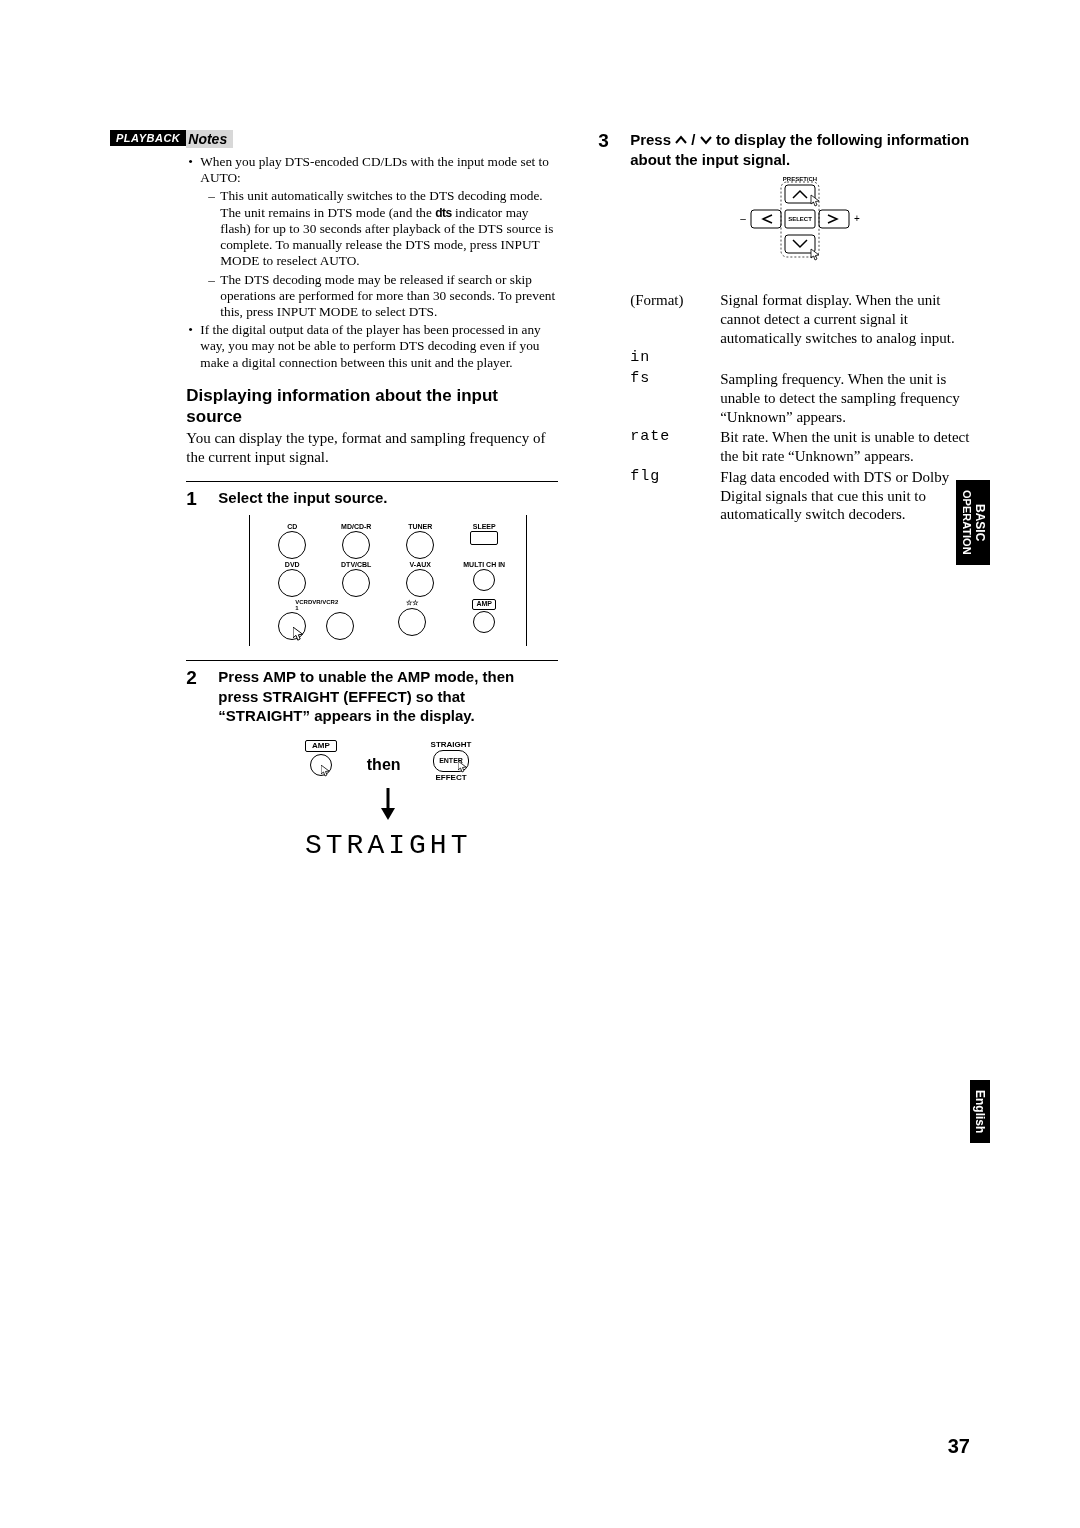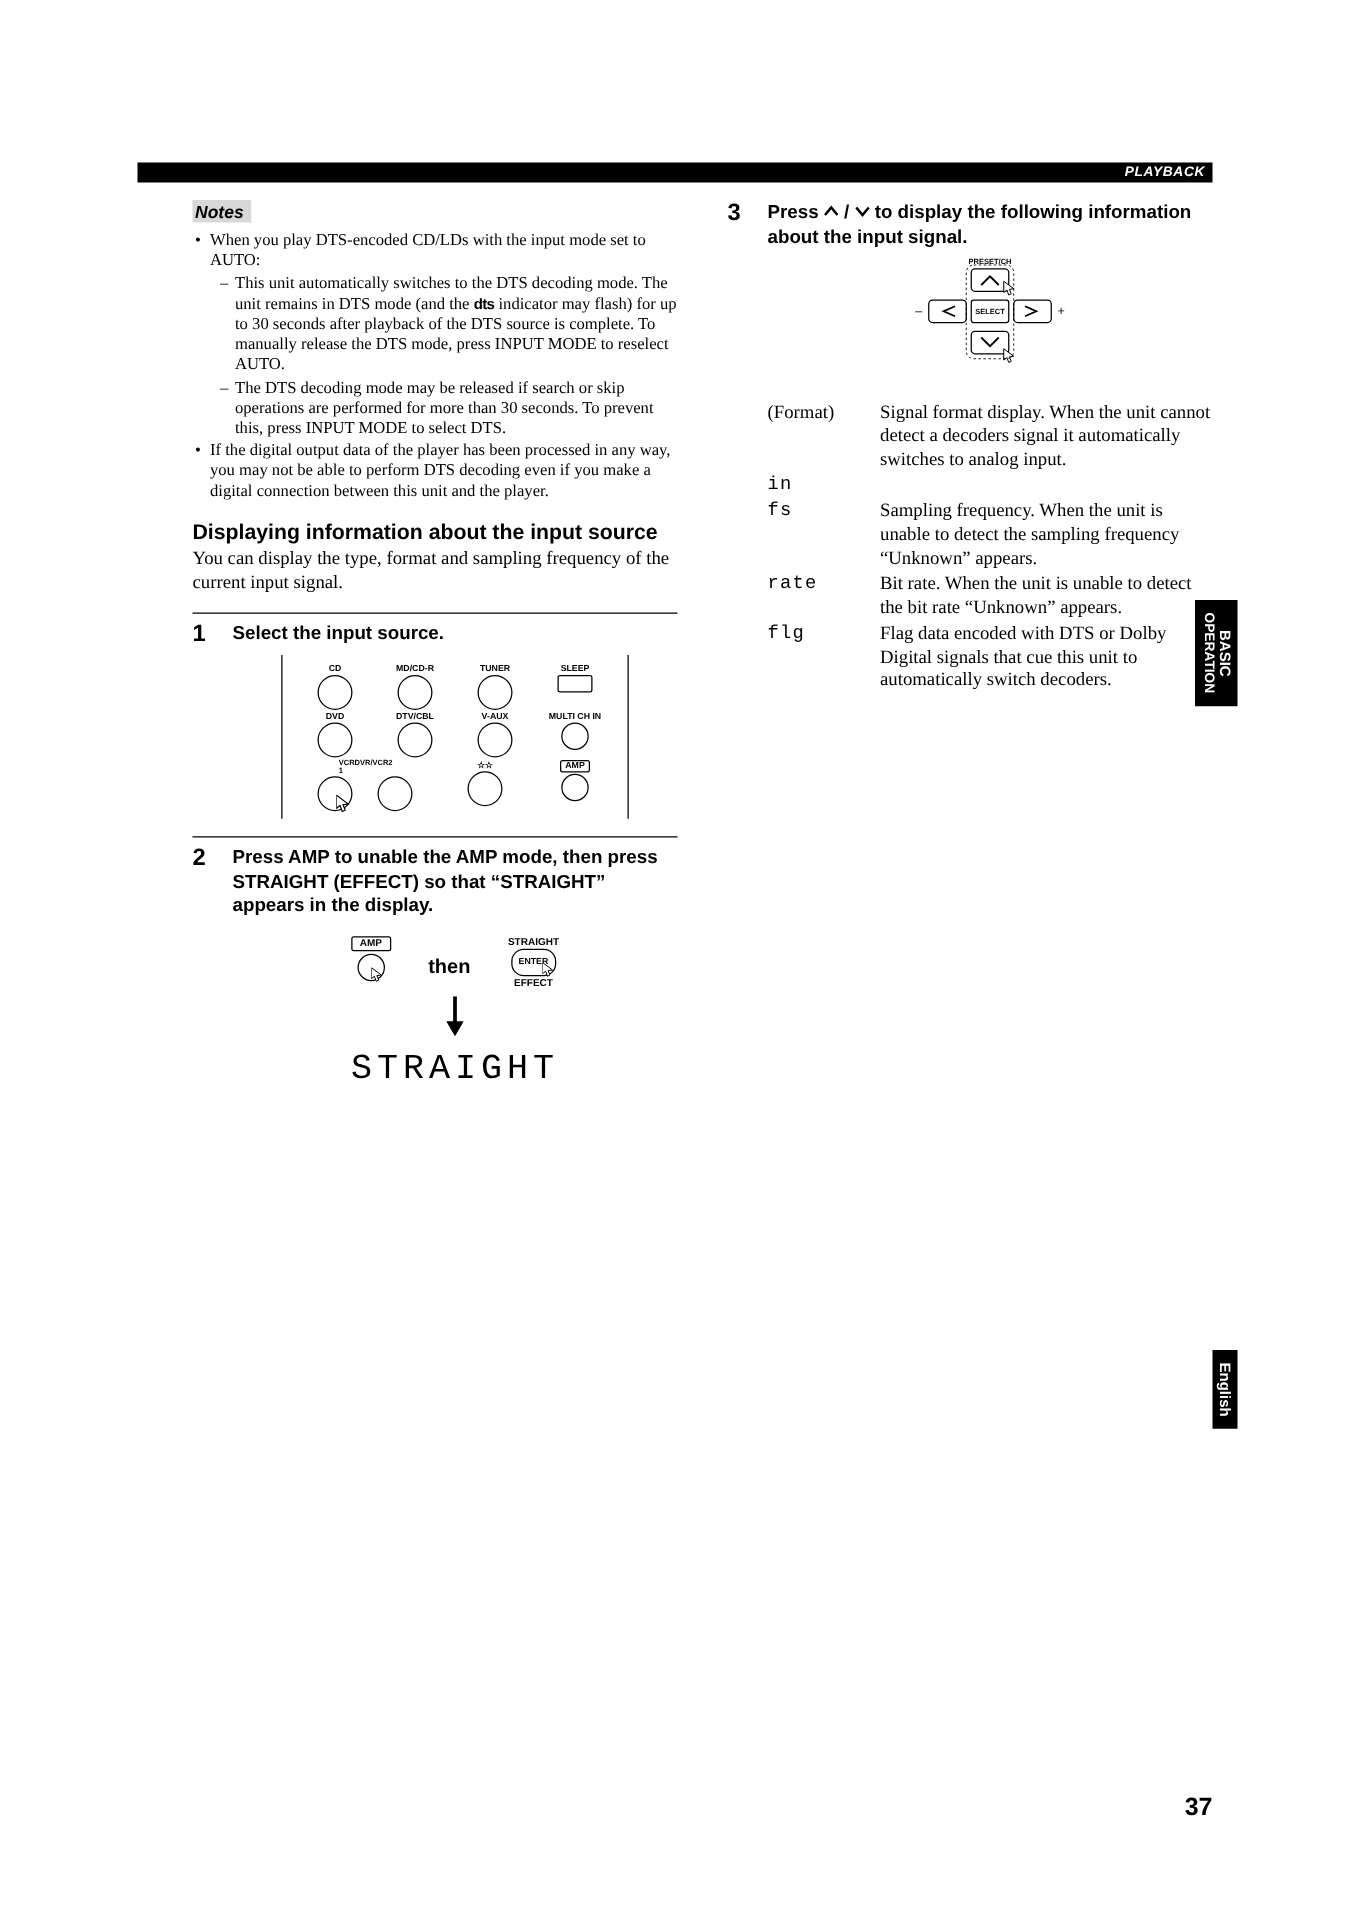--- a/index.html
+++ b/index.html
@@ -9,21 +9,20 @@
     background: #fff;
     width: 1080px;
     height: 1528px;
     position: relative;
     font-size: 15px;
     color: #000;
   }
   .page {
     padding: 130px 110px 60px 110px;
     display: flex;
-    flex-direction: column;
     height: 100%;
     box-sizing: border-box;
   }
   .header-bar {
     background: #000;
     color: #fff;
     height: 16px;
     display: flex;
     justify-content: flex-end;
     align-items: center;
@@ -31,21 +30,20 @@
     font-style: italic;
     font-weight: bold;
     font-family: Arial, sans-serif;
     padding: 0 6px;
     margin-bottom: 14px;
     letter-spacing: 0.5px;
   }
   .columns {
     display: flex;
     gap: 40px;
-    margin-left: 44px;
   }
   .col {
     flex: 1;
     min-width: 0;
   }
   .notes-label {
     font-family: Arial, sans-serif;
     font-weight: bold;
     font-style: italic;
     background: #d8d8d8;
@@ -479,21 +477,21 @@
                   <path d="M0 0 L0 9 L2.5 7 L4 11 L6 10 L4.5 6.5 L8 6 Z" fill="#fff" stroke="#000" stroke-width="0.8"></path>
                 </g>
 
               <rect x="66" y="9" width="38" height="75" rx="6" fill="none" stroke="#000" stroke-width="0.7" stroke-dasharray="2 2"></rect>
             </svg>
           </div>
 
           <div class="info-table">
             <div class="info-row">
               <div class="info-key roman">(Format)</div>
-              <div class="info-val">Signal format display. When the unit cannot detect a decoders signal it automatically switches to analog input.</div>
+              <div class="info-val">Signal format display. When the unit cannot detect a current signal it automatically switches to analog input.</div>
             </div>
             <div class="info-row">
               <div class="info-key">in</div>
             </div>
             <div class="info-row">
               <div class="info-key">fs</div>
               <div class="info-val">Sampling frequency. When the unit is unable to detect the sampling frequency “Unknown” appears.</div>
             </div>
             <div class="info-row">
               <div class="info-key">rate</div>

